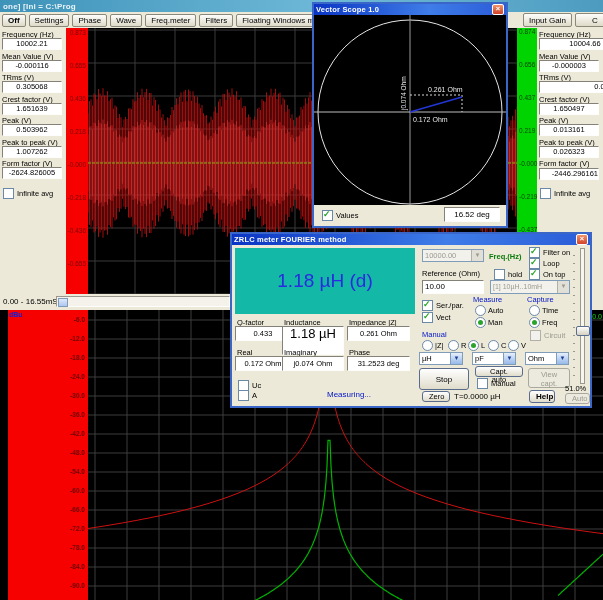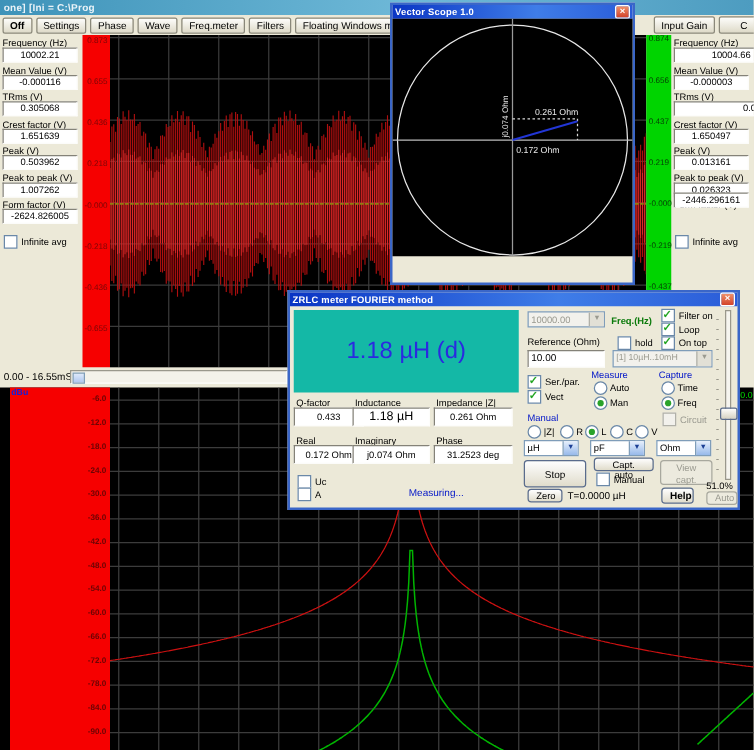--- a/index.html
+++ b/index.html
@@ -108,21 +108,21 @@
     <div class="vbox" style="top: 31.5px;">-0.000003</div>
     <div class="flbl" style="top: 45px;">TRms (V)</div>
     <div class="vbox" style="top: 53px; padding-left: 41px;">0.007974</div>
     <div class="flbl" style="top: 66.5px;">Crest factor (V)</div>
     <div class="vbox" style="top: 74.5px;">1.650497</div>
     <div class="flbl" style="top: 88px;">Peak (V)</div>
     <div class="vbox" style="top: 96px;">0.013161</div>
     <div class="flbl" style="top: 109.5px;">Peak to peak (V)</div>
     <div class="vbox" style="top: 117.5px;">0.026323</div>
     <div class="flbl" style="top: 131px;">Form factor (V)</div>
-    <div class="vbox" style="top: 126px;">-2446.296161</div>
+    <div class="vbox" style="top: 140px; text-align: right;">-2446.296161</div>
   </div>
 
 <div class="abs" style="left:88px;top:28px;width:429px;height:266px;background:#000">
   <svg id="wave-svg" width="429" height="266">
       <path d="M7 0V266M47 0V266M87 0V266M127 0V266M167 0V266M207 0V266M247 0V266M287 0V266M327 0V266M367 0V266M407 0V266M0 2H429M0 35H429M0 68H429M0 101H429M0 134H429M0 167H429M0 200H429M0 233H429M0 266H429" stroke="#3a3a3a" fill="none"></path>
       <path d="M0.0 85.6V184.4M1.5 73.2V196.8M3.0 71.4V198.6M4.5 77.4V192.6M6.0 65.5V204.5M7.5 66.7V203.3M9.0 71.2V198.8M10.5 61.0V209.0M12.0 65.4V204.6M13.5 67.9V202.1M15.0 60.2V209.8M16.5 67.5V202.5M18.0 67.8V202.2M19.5 63.2V206.8M21.0 72.8V197.2M22.5 71.1V198.9M24.0 69.6V200.4M25.5 80.6V189.4M27.0 77.4V192.6M28.5 78.7V191.3M30.0 90.0V180.0M31.5 86.1V183.9M33.0 89.3V180.7M34.5 99.2V170.8M36.0 91.3V178.7M37.5 88.9V181.1M39.0 91.0V179.0M40.5 80.5V189.5M42.0 80.1V189.9M43.5 81.2V188.8M45.0 71.1V198.9M46.5 73.5V196.5M48.0 72.8V197.2M49.5 64.2V205.8M51.0 69.8V200.2M52.5 66.9V203.1M54.0 60.7V209.3M55.5 69.3V200.7M57.0 64.1V205.9M58.5 60.9V209.1M60.0 72.0V198.0M61.5 64.9V205.1M63.0 64.9V205.1M64.5 77.5V192.5M66.0 69.2V200.8M67.5 72.0V198.0M69.0 82.9V187.1M70.5 76.5V193.5M72.0 81.5V188.5M73.5 89.5V180.5M75.0 86.1V183.9M76.5 92.3V177.7M78.0 97.7V172.3M79.5 89.4V180.6M81.0 90.0V180.0M82.5 87.0V183.0M84.0 79.0V191.0M85.5 82.1V187.9M87.0 77.0V193.0M88.5 70.3V199.7M90.0 76.5V193.5M91.5 68.8V201.2M93.0 64.4V205.6M94.5 73.6V196.4M96.0 63.4V206.6M97.5 61.9V208.1M99.0 73.3V196.7M100.5 61.5V208.5M102.0 63.1V206.9M103.5 72.6V197.4M105.0 63.3V206.7M106.5 67.9V202.1M108.0 74.9V195.1M109.5 68.6V201.4M111.0 75.5V194.5M112.5 80.1V189.9M114.0 76.9V193.1M115.5 85.2V184.8M117.0 87.6V182.4M118.5 87.1V182.9M120.0 95.7V174.3M121.5 94.4V175.6M123.0 88.5V181.5M124.5 91.7V178.3M126.0 83.5V186.5M127.5 78.7V191.3M129.0 84.8V185.2M130.5 73.6V196.4M132.0 70.9V199.1M133.5 78.3V191.7M135.0 65.9V204.1M136.5 66.0V204.0M138.0 72.2V197.8M139.5 61.3V208.7M141.0 64.6V205.4M142.5 68.8V201.2M144.0 60.3V209.7M145.5 66.6V203.4M147.0 68.7V201.3M148.5 63.1V206.9M150.0 71.9V198.1M151.5 71.8V198.2M153.0 69.4V200.6M154.5 79.8V190.2M156.0 78.0V192.0M157.5 78.4V191.6M159.0 89.3V180.7M160.5 86.5V183.5M162.0 89.0V181.0M163.5 99.4V170.6M165.0 91.6V178.4M166.5 88.5V181.5M168.0 91.7V178.3M169.5 80.7V189.3M171.0 79.6V190.4M172.5 82.0V188.0M174.0 71.2V198.8M175.5 72.8V197.2M177.0 73.7V196.3M178.5 64.3V205.7M180.0 68.9V201.1M181.5 67.7V202.3M183.0 60.6V209.4M184.5 68.3V201.7M186.0 64.9V205.1M187.5 60.7V209.3M189.0 71.0V199.0M190.5 65.6V204.4M192.0 64.5V205.5M193.5 76.5V193.5M195.0 69.7V200.3M196.5 71.5V198.5M198.0 83.7V186.3M199.5 76.9V193.1M201.0 81.0V189.0M202.5 90.2V179.8M204.0 86.2V183.8M205.5 91.8V178.2M207.0 98.2V171.8M208.5 89.5V180.5M210.0 89.4V180.6M211.5 87.6V182.4M213.0 79.0V191.0M214.5 81.4V188.6M216.0 77.7V192.3M217.5 70.2V199.8M219.0 75.6V194.4M220.5 69.5V200.5M222.0 64.1V205.9M223.5 72.6V197.4M225.0 64.1V205.9M226.5 61.5V208.5M228.0 72.6V197.4M229.5 62.0V208.0M231.0 62.6V207.4M232.5 73.6V196.4M234.0 63.6V206.4M235.5 67.2V202.8M237.0 75.8V194.2M238.5 68.8V201.2M240.0 74.8V195.2M241.5 80.9V189.1M243.0 76.9V193.1M244.5 84.5V185.5M246.0 88.2V181.8M247.5 87.0V183.0M249.0 95.2V174.8M250.5 94.8V175.2M252.0 88.3V181.7M253.5 91.0V179.0M255.0 84.0V186.0M256.5 78.4V191.6M258.0 84.0V186.0M259.5 74.1V195.9M261.0 70.5V199.5M262.5 79.0V191.0M264.0 66.3V203.7M265.5 65.4V204.6M267.0 73.2V196.8M268.5 61.6V208.4M270.0 63.8V206.2M271.5 69.8V200.2M273.0 60.5V209.5M274.5 65.8V204.2M276.0 69.6V200.4M277.5 63.1V206.9M279.0 71.0V199.0M280.5 72.6V197.4M282.0 69.3V200.7M283.5 78.9V191.1M285.0 78.6V191.4M286.5 78.2V191.8M288.0 88.5V181.5M289.5 86.9V183.1M291.0 88.8V181.2M292.5 98.8V171.2M294.0 91.9V178.1M295.5 88.1V181.9M297.0 92.4V177.6M298.5 81.0V189.0M300.0 79.0V191.0M301.5 82.8V187.2M303.0 71.5V198.5M304.5 72.1V197.9M306.0 74.6V195.4M307.5 64.4V205.6M309.0 68.0V202.0M310.5 68.6V201.4M312.0 60.5V209.5M313.5 67.3V202.7M315.0 65.7V204.3M316.5 60.5V209.5M318.0 70.0V200.0M319.5 66.3V203.7M321.0 64.2V205.8M322.5 75.6V194.4M324.0 70.3V199.7M325.5 71.1V198.9M327.0 83.5V186.5M328.5 77.3V192.7M330.0 80.6V189.4M331.5 90.9V179.1M333.0 86.5V183.5M334.5 91.4V178.6M336.0 98.8V171.2M337.5 89.6V180.4M339.0 88.9V181.1M340.5 88.3V181.7M342.0 79.0V191.0M343.5 80.7V189.3M345.0 78.4V191.6M346.5 70.1V199.9M348.0 74.7V195.3M349.5 70.3V199.7M351.0 63.9V206.1M352.5 71.6V198.4M354.0 64.7V205.3M355.5 61.1V208.9M357.0 71.6V198.4M358.5 62.6V207.4M360.0 62.0V208.0M361.5 74.6V195.4M363.0 64.1V205.9M364.5 66.6V203.4M366.0 76.8V193.2M367.5 69.1V200.9M369.0 74.2V195.8M370.5 81.7V188.3M372.0 77.0V193.0M373.5 83.9V186.1M375.0 88.9V181.1M376.5 87.0V183.0M378.0 94.6V175.4M379.5 95.3V174.7M381.0 88.2V181.8M382.5 90.4V179.6M384.0 84.5V185.5M385.5 78.2V191.8M387.0 83.1V186.9M388.5 74.6V195.4M390.0 70.1V199.9M391.5 78.0V192.0M393.0 66.8V203.2M394.5 64.9V205.1M396.0 74.2V195.8M397.5 62.0V208.0M399.0 63.1V206.9M400.5 70.9V199.1M402.0 60.7V209.3M403.5 65.0V205.0M405.0 70.5V199.5M406.5 63.2V206.8M408.0 70.2V199.8M409.5 73.4V196.6M411.0 69.2V200.8M412.5 78.1V191.9M414.0 79.3V190.7M415.5 78.0V192.0M417.0 87.8V182.2M418.5 87.4V182.6M420.0 88.6V181.4M421.5 98.2V171.8M423.0 92.3V177.7M424.5 87.8V182.2M426.0 92.4V177.6M427.5 81.4V188.6M429.0 78.6V191.4" stroke="#b81010" stroke-width="0.9" fill="none" opacity="0.95"></path>
       <path d="M0.0 106.4V163.6M1.5 99.1V170.9M3.0 98.1V171.9M4.5 101.6V168.4M6.0 94.7V175.3M7.5 95.4V174.6M9.0 98.0V172.0M10.5 92.1V177.9M12.0 94.6V175.4M13.5 96.1V173.9M15.0 91.6V178.4M16.5 95.8V174.2M18.0 96.0V174.0M19.5 93.3V176.7M21.0 98.9V171.1M22.5 97.9V172.1M24.0 97.1V172.9M25.5 103.5V166.5M27.0 101.6V168.4M28.5 102.3V167.7M30.0 108.9V161.1M31.5 106.6V163.4M33.0 108.5V161.5M34.5 114.2V155.8M36.0 109.7V160.3M37.5 108.3V161.7M39.0 109.5V160.5M40.5 103.4V166.6M42.0 103.2V166.8M43.5 103.8V166.2M45.0 97.9V172.1M46.5 99.3V170.7M48.0 98.9V171.1M49.5 93.9V176.1M51.0 97.2V172.8M52.5 95.5V174.5M54.0 91.9V178.1M55.5 96.9V173.1M57.0 93.9V176.1M58.5 92.0V178.0M60.0 98.4V171.6M61.5 94.4V175.6M63.0 94.3V175.7M64.5 101.7V168.3M66.0 96.8V173.2M67.5 98.5V171.5M69.0 104.8V165.2M70.5 101.1V168.9M72.0 104.0V166.0M73.5 108.6V161.4M75.0 106.6V163.4M76.5 110.2V159.8M78.0 113.4V156.6M79.5 108.6V161.4M81.0 108.9V161.1M82.5 107.2V162.8M84.0 102.5V167.5M85.5 104.3V165.7M87.0 101.4V168.6M88.5 97.5V172.5M90.0 101.1V168.9M91.5 96.6V173.4M93.0 94.1V175.9M94.5 99.4V170.6M96.0 93.5V176.5M97.5 92.6V177.4M99.0 99.2V170.8M100.5 92.4V177.6M102.0 93.3V176.7M103.5 98.8V171.2M105.0 93.4V176.6M106.5 96.1V173.9M108.0 100.1V169.9M109.5 96.5V173.5M111.0 100.5V169.5M112.5 103.2V166.8M114.0 101.3V168.7M115.5 106.1V163.9M117.0 107.5V162.5M118.5 107.2V162.8M120.0 112.2V157.8M121.5 111.4V158.6M123.0 108.0V162.0M124.5 109.9V160.1M126.0 105.1V164.9M127.5 102.4V167.6M129.0 105.9V164.1M130.5 99.4V170.6M132.0 97.8V172.2M133.5 102.1V167.9M135.0 94.9V175.1M136.5 95.0V175.0M138.0 98.6V171.4M139.5 92.2V177.8M141.0 94.1V175.9M142.5 96.6V173.4M144.0 91.7V178.3M145.5 95.3V174.7M147.0 96.5V173.5M148.5 93.3V176.7M150.0 98.4V171.6M151.5 98.4V171.6M153.0 97.0V173.0M154.5 103.0V167.0M156.0 101.9V168.1M157.5 102.2V167.8M159.0 108.5V161.5M160.5 106.9V163.1M162.0 108.3V161.7M163.5 114.3V155.7M165.0 109.8V160.2M166.5 108.0V162.0M168.0 109.9V160.1M169.5 103.5V166.5M171.0 102.8V167.2M172.5 104.2V165.8M174.0 98.0V172.0M175.5 98.9V171.1M177.0 99.4V170.6M178.5 94.0V176.0M180.0 96.7V173.3M181.5 96.0V174.0M183.0 91.8V178.2M184.5 96.3V173.7M186.0 94.3V175.7M187.5 91.9V178.1M189.0 97.9V172.1M190.5 94.7V175.3M192.0 94.1V175.9M193.5 101.1V168.9M195.0 97.1V172.9M196.5 98.2V171.8M198.0 105.3V164.7M199.5 101.3V168.7M201.0 103.7V166.3M202.5 109.0V161.0M204.0 106.7V163.3M205.5 110.0V160.0M207.0 113.7V156.3M208.5 108.6V161.4M210.0 108.6V161.4M211.5 107.5V162.5M213.0 102.5V167.5M214.5 103.9V166.1M216.0 101.8V168.2M217.5 97.4V172.6M219.0 100.5V169.5M220.5 97.0V173.0M222.0 93.9V176.1M223.5 98.8V171.2M225.0 93.9V176.1M226.5 92.4V177.6M228.0 98.8V171.2M229.5 92.7V177.3M231.0 93.0V177.0M232.5 99.4V170.6M234.0 93.6V176.4M235.5 95.7V174.3M237.0 100.7V169.3M238.5 96.6V173.4M240.0 100.1V169.9M241.5 103.6V166.4M243.0 101.3V168.7M244.5 105.7V164.3M246.0 107.9V162.1M247.5 107.2V162.8M249.0 111.9V158.1M250.5 111.7V158.3M252.0 107.9V162.1M253.5 109.5V160.5M255.0 105.4V164.6M256.5 102.2V167.8M258.0 105.4V164.6M259.5 99.7V170.3M261.0 97.6V172.4M262.5 102.5V167.5M264.0 95.2V174.8M265.5 94.7V175.3M267.0 99.2V170.8M268.5 92.4V177.6M270.0 93.7V176.3M271.5 97.2V172.8M273.0 91.8V178.2M274.5 94.9V175.1M276.0 97.1V172.9M277.5 93.3V176.7M279.0 97.9V172.1M280.5 98.8V171.2M282.0 96.9V173.1M283.5 102.5V167.5M285.0 102.3V167.7M286.5 102.0V168.0M288.0 108.0V162.0M289.5 107.1V162.9M291.0 108.2V161.8M292.5 114.0V156.0M294.0 110.0V160.0M295.5 107.8V162.2M297.0 110.3V159.7M298.5 103.7V166.3M300.0 102.5V167.5M301.5 104.7V165.3M303.0 98.2V171.8M304.5 98.5V171.5M306.0 100.0V170.0M307.5 94.0V176.0M309.0 96.2V173.8M310.5 96.5V173.5M312.0 91.8V178.2M313.5 95.8V174.2M315.0 94.8V175.2M316.5 91.8V178.2M318.0 97.3V172.7M319.5 95.1V174.9M321.0 93.9V176.1M322.5 100.5V169.5M324.0 97.4V172.6M325.5 98.0V172.0M327.0 105.1V164.9M328.5 101.5V168.5M330.0 103.4V166.6M331.5 109.5V160.5M333.0 106.9V163.1M334.5 109.7V160.3M336.0 114.0V156.0M337.5 108.7V161.3M339.0 108.2V161.8M340.5 107.9V162.1M342.0 102.5V167.5M343.5 103.5V166.5M345.0 102.2V167.8M346.5 97.4V172.6M348.0 100.0V170.0M349.5 97.5V172.5M351.0 93.8V176.2M352.5 98.2V171.8M354.0 94.3V175.7M355.5 92.1V177.9M357.0 98.2V171.8M358.5 93.0V177.0M360.0 92.7V177.3M361.5 100.0V170.0M363.0 93.9V176.1M364.5 95.3V174.7M366.0 101.2V168.8M367.5 96.8V173.2M369.0 99.7V170.3M370.5 104.1V165.9M372.0 101.4V168.6M373.5 105.4V164.6M375.0 108.3V161.7M376.5 107.2V162.8M378.0 111.6V158.4M379.5 112.0V158.0M381.0 107.9V162.1M382.5 109.1V160.9M384.0 105.7V164.3M385.5 102.1V167.9M387.0 104.9V165.1M388.5 100.0V170.0M390.0 97.4V172.6M391.5 102.0V168.0M393.0 95.4V174.6M394.5 94.3V175.7M396.0 99.8V170.2M397.5 92.6V177.4M399.0 93.3V176.7M400.5 97.8V172.2M402.0 91.9V178.1M403.5 94.4V175.6M405.0 97.6V172.4M406.5 93.4V176.6M408.0 97.4V172.6M409.5 99.3V170.7M411.0 96.9V173.1M412.5 102.0V168.0M414.0 102.7V167.3M415.5 102.0V168.0M417.0 107.6V162.4M418.5 107.4V162.6M420.0 108.1V161.9M421.5 113.6V156.4M423.0 110.2V159.8M424.5 107.6V162.4M426.0 110.3V159.7M427.5 103.9V166.1M429.0 102.3V167.7" stroke="#e83030" stroke-width="0.8" fill="none" opacity="0.8"></path>
       <line x1="0" x2="429" y1="135" y2="135" stroke="#8f7f10" stroke-width="1.4" stroke-dasharray="3,1"></line>
     </svg>
 </div>
@@ -191,36 +191,43 @@
       <circle cx="96" cy="97" r="92" fill="none" stroke="#e6e6e6" stroke-width="1"></circle>
       <line x1="96" y1="0" x2="96" y2="190" stroke="#9a9a9a" stroke-width="1"></line>
       <line x1="0" y1="97" x2="192" y2="97" stroke="#bdbdbd" stroke-width="1"></line>
       <path d="M96 80 H148 V97" fill="none" stroke="#d8d8d8" stroke-width="1" stroke-dasharray="2,2"></path>
       <line x1="96" y1="97" x2="148" y2="82" stroke="#2236d6" stroke-width="1.5"></line>
       <text x="114" y="77" fill="#e8e8e8" font-size="7">0.261 Ohm</text>
       <text x="99" y="107" fill="#e8e8e8" font-size="7">0.172 Ohm</text>
       <text transform="translate(92,95) rotate(-90)" fill="#e8e8e8" font-size="6.5">j0.074 Ohm</text>
     </svg>
   </div>
+  <div class="abs" style="left:0;top:201px;width:192px;height:21px;background:#ece9d8">
+    <span class="cb on" style="left:8px;top:5px">
+      <span class="bx"></span>
+      <span class="cl">Values</span>
+    </span>
+    <div class="sunk abs" style="left:130px;top:2px;width:56px;height:15px;font-size:8px;text-align:center;line-height:13px">16.52 deg</div>
+  </div>
 </div>
 
 <div class="win" style="left:230px;top:232px;width:362px;height:176px">
   <div class="wtitle">
     <span>ZRLC meter FOURIER method</span>
     <span class="wclose">×</span>
   </div>
 
   <div class="abs" style="left:3px;top:14px;width:180px;height:66px;background:#14b8a6;display:flex;align-items:center;justify-content:center">
     <span style="font-size:19px;color:#2a2ae0">1.18 µH (d)</span>
   </div>
 
   <span class="flbl" style="left:5px;top:84px">Q-factor</span>
   <div class="sunk abs" style="left:3px;top:92px;width:56px;height:15px;font-size:7.5px;text-align:center;line-height:13px">0.433</div>
   <span class="flbl" style="left:52px;top:84px">Inductance</span>
-  <div class="sunk abs" style="left:50px;top:92px;width:62px;height:15px;font-size:10px;text-align:center;line-height:13px">1.18 µH</div>
+  <div class="sunk abs" style="left:50px;top:92px;width:62px;height:29px;font-size:13px;text-align:center;line-height:13px">1.18 µH</div>
   <span class="flbl" style="left:117px;top:84px">Impedance |Z|</span>
   <div class="sunk abs" style="left:115px;top:92px;width:63px;height:15px;font-size:7.5px;text-align:center;line-height:13px">0.261 Ohm</div>
   <span class="flbl" style="left:5px;top:114px">Real</span>
   <div class="sunk abs" style="left:3px;top:122px;width:56px;height:15px;font-size:7.5px;text-align:center;line-height:13px">0.172 Ohm</div>
   <span class="flbl" style="left:52px;top:114px">Imaginary</span>
   <div class="sunk abs" style="left:50px;top:122px;width:62px;height:15px;font-size:7.5px;text-align:center;line-height:13px">j0.074 Ohm</div>
   <span class="flbl" style="left:117px;top:114px">Phase</span>
   <div class="sunk abs" style="left:115px;top:122px;width:63px;height:15px;font-size:7.5px;text-align:center;line-height:13px">31.2523 deg</div>
 
   <span class="cb" style="left:6px;top:146px">

